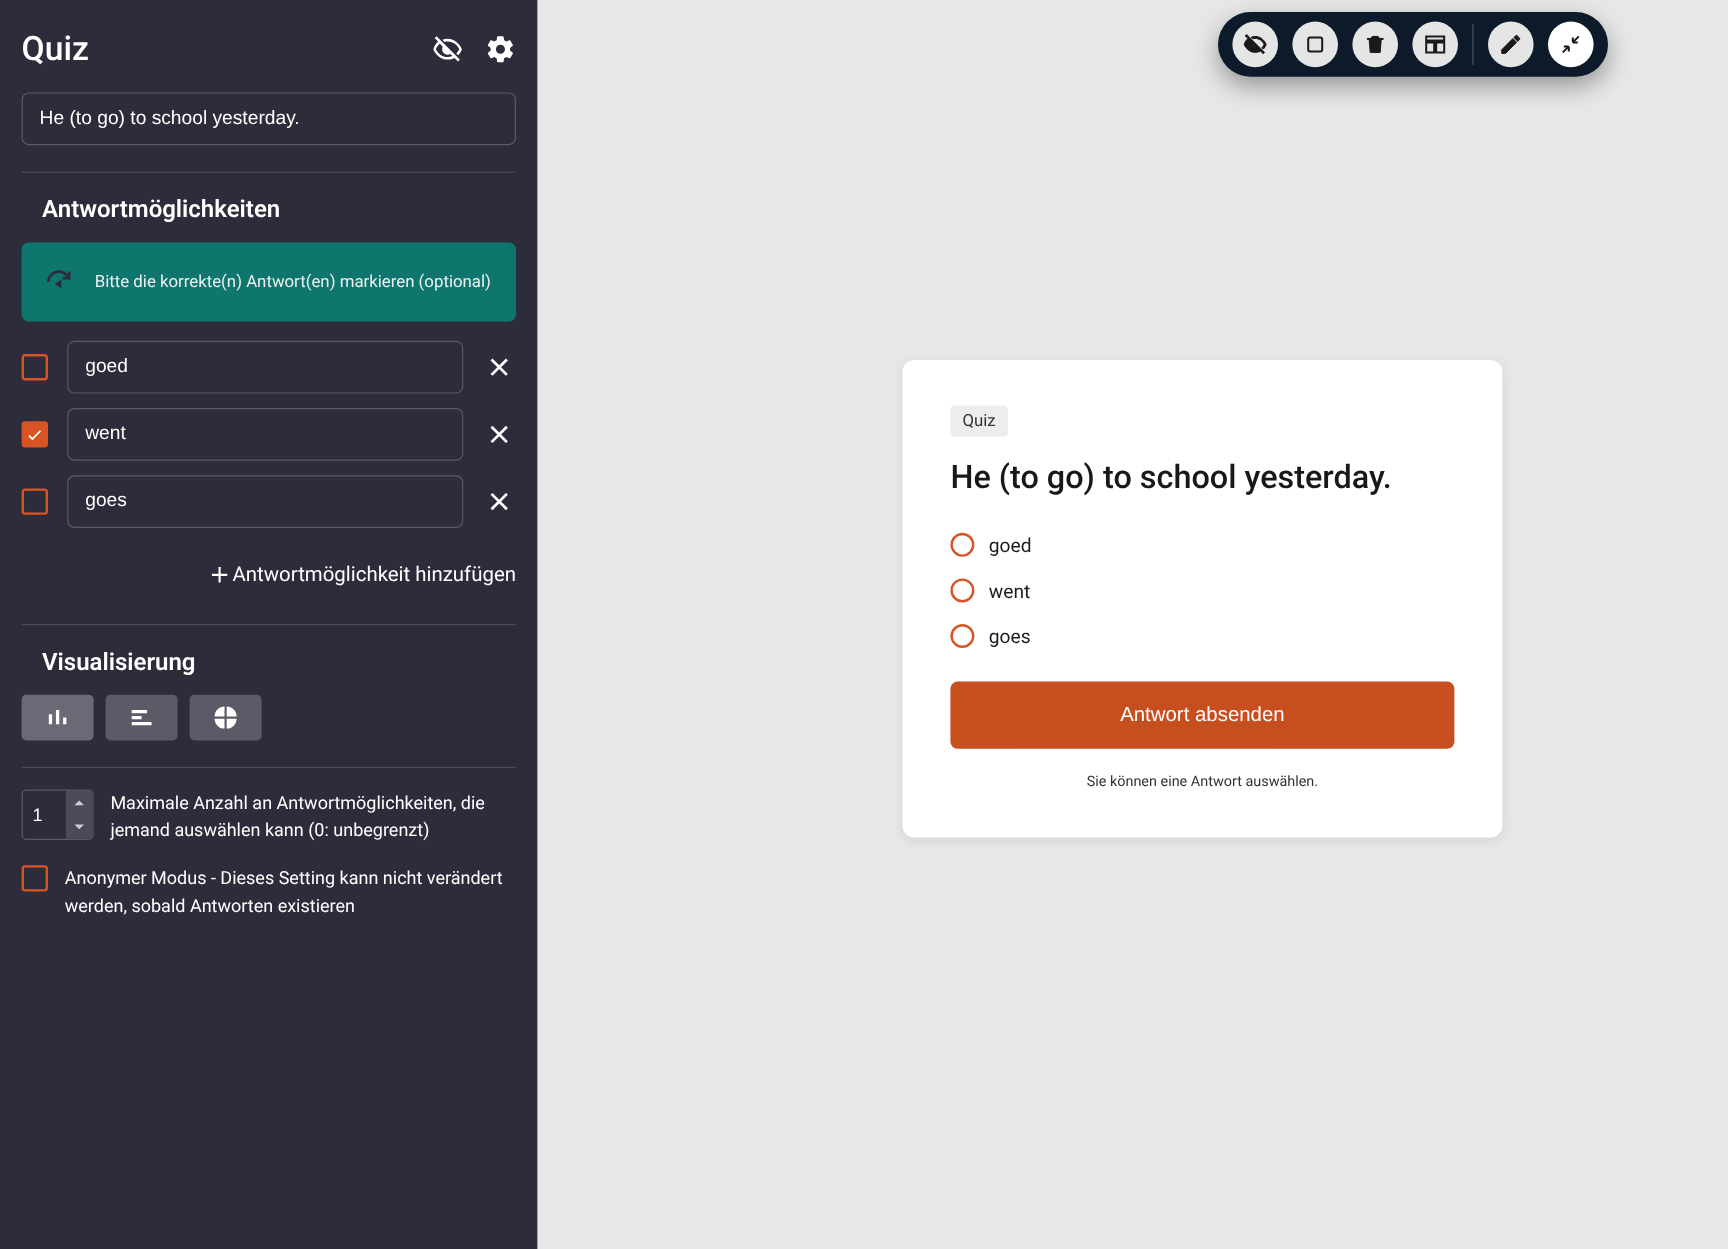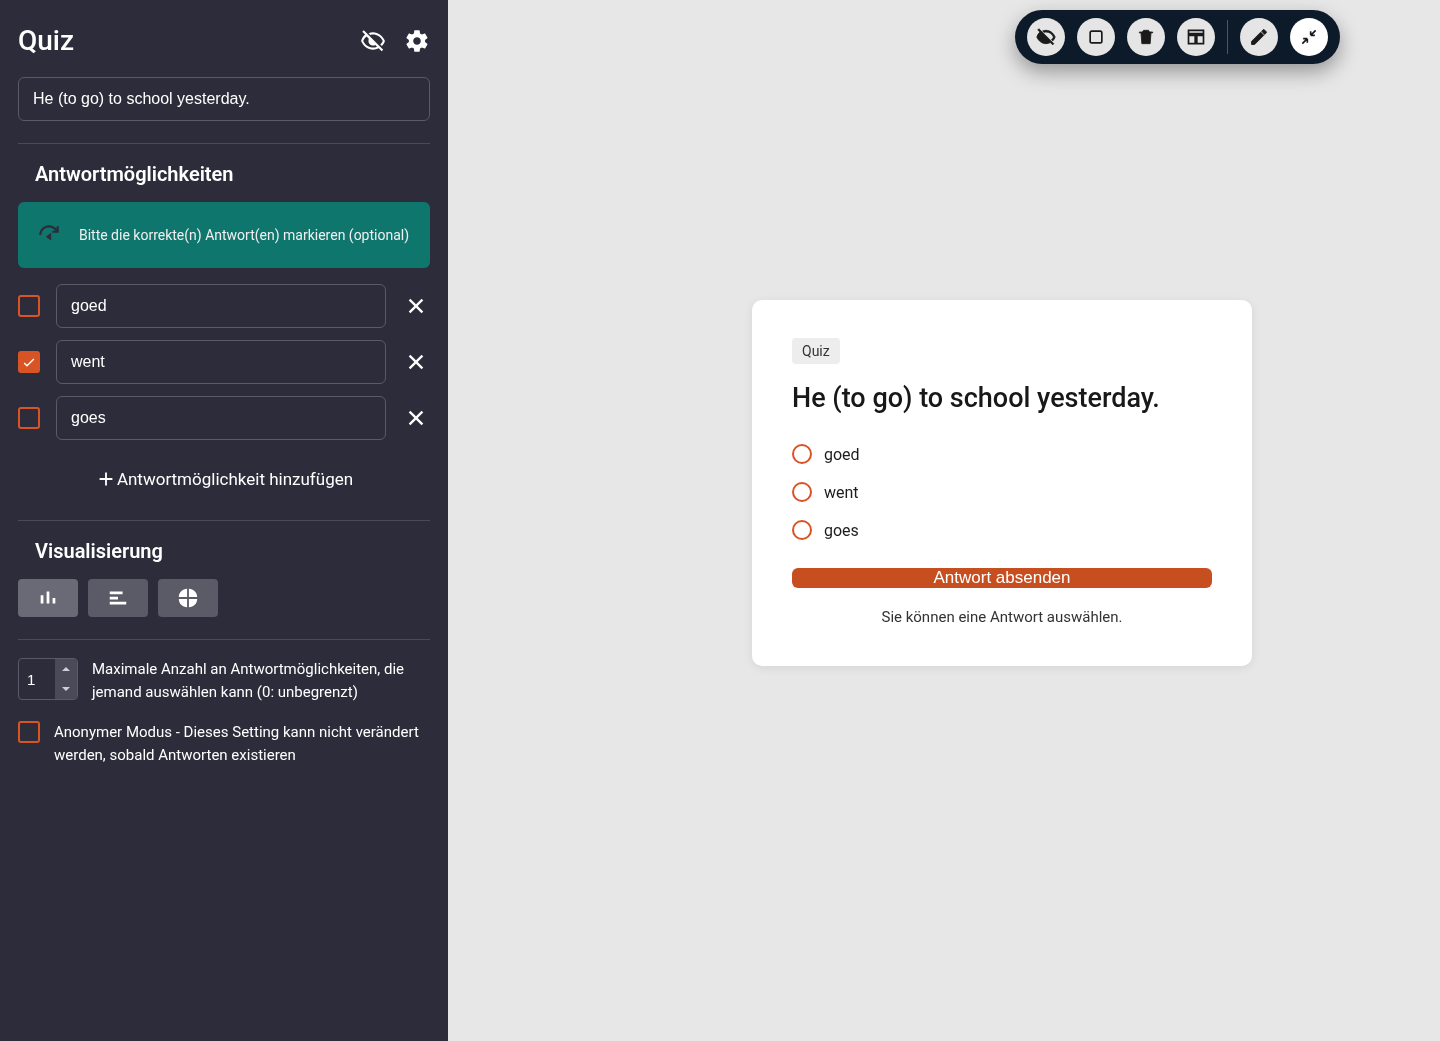--- a/index.html
+++ b/index.html
@@ -100,21 +100,21 @@
     width: 28px; height: 28px;
     display:flex;align-items:center;justify-content:center;
     cursor:pointer;
     flex-shrink:0;
   }
   .remove-btn svg { width:22px; height:22px; stroke:#fff; stroke-width:2.5; }
 
   .add-option {
     display:flex;
     align-items:center;
-    justify-content:center;
+    justify-content:flex-end;
     padding: 16px 0 8px 0;
     cursor:pointer;
   }
   .add-option svg { width:22px; height:22px; fill:#fff; }
   .add-option-text { font-size:17px; }
 
   .viz-buttons { display:flex; gap:10px; }
   .viz-btn {
     width: 60px; height: 38px;
     background:#5b5a67;
@@ -234,27 +234,28 @@
     border-radius:50%;
     flex-shrink:0;
   }
   .quiz-option-text { font-size:16px; color:#1d1d1d; }
   .submit-btn {
     width:100%;
     background:#c74f1f;
     color:#fff;
     border:none;
     border-radius:6px;
+    padding:18px;
     font-size:17px;
     cursor:pointer;
     margin-bottom:20px;
   }
   .select-hint {
     text-align:center;
-    font-size:15px;
+    font-size:12px;
     color:#333;
   }
 </style>
 </head>
 <body>
 
 <aside class="sidebar">
   <div class="sidebar-header">
     <div class="sidebar-title">Quiz</div>
     <div class="sidebar-header-icons">

